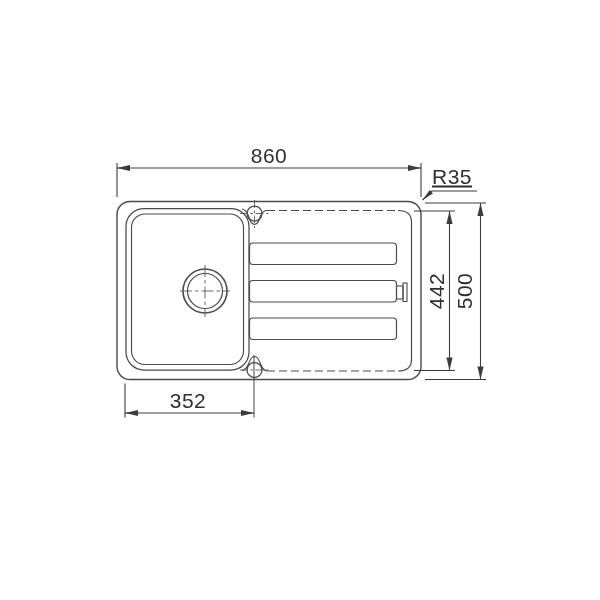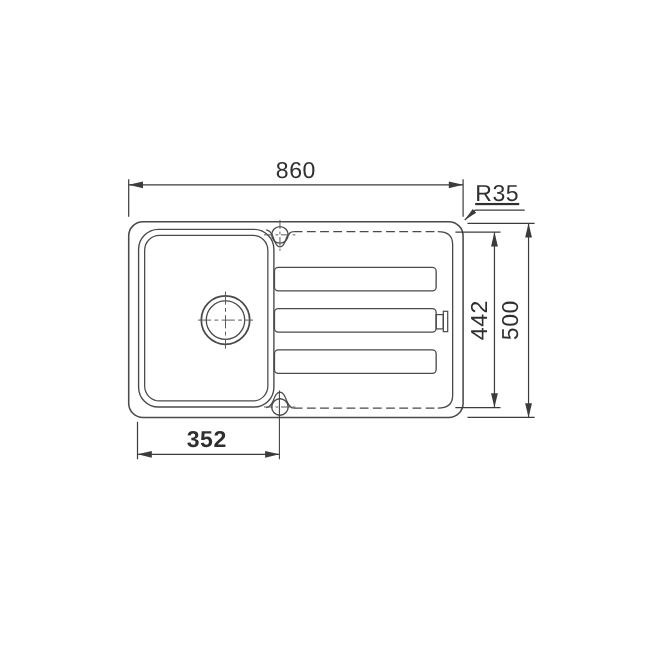--- a/index.html
+++ b/index.html
@@ -108,14 +108,14 @@
   </svg>
 
   <div class="dim-label" style="left:269px;top:155px;">860</div>
 
   <div class="dim-label" style="left:452px;top:176px;text-decoration:underline;">R35</div>
 
   <div class="dim-label vert" style="left:436px;top:291px;">442</div>
 
   <div class="dim-label vert" style="left:464px;top:291px;">500</div>
 
-  <div class="dim-label" style="left:188px;top:400px;font-weight:bold;">352</div>
+  <div class="dim-label" style="left:188px;top:400px;">352</div>
 </div>
 
 </body></html>

